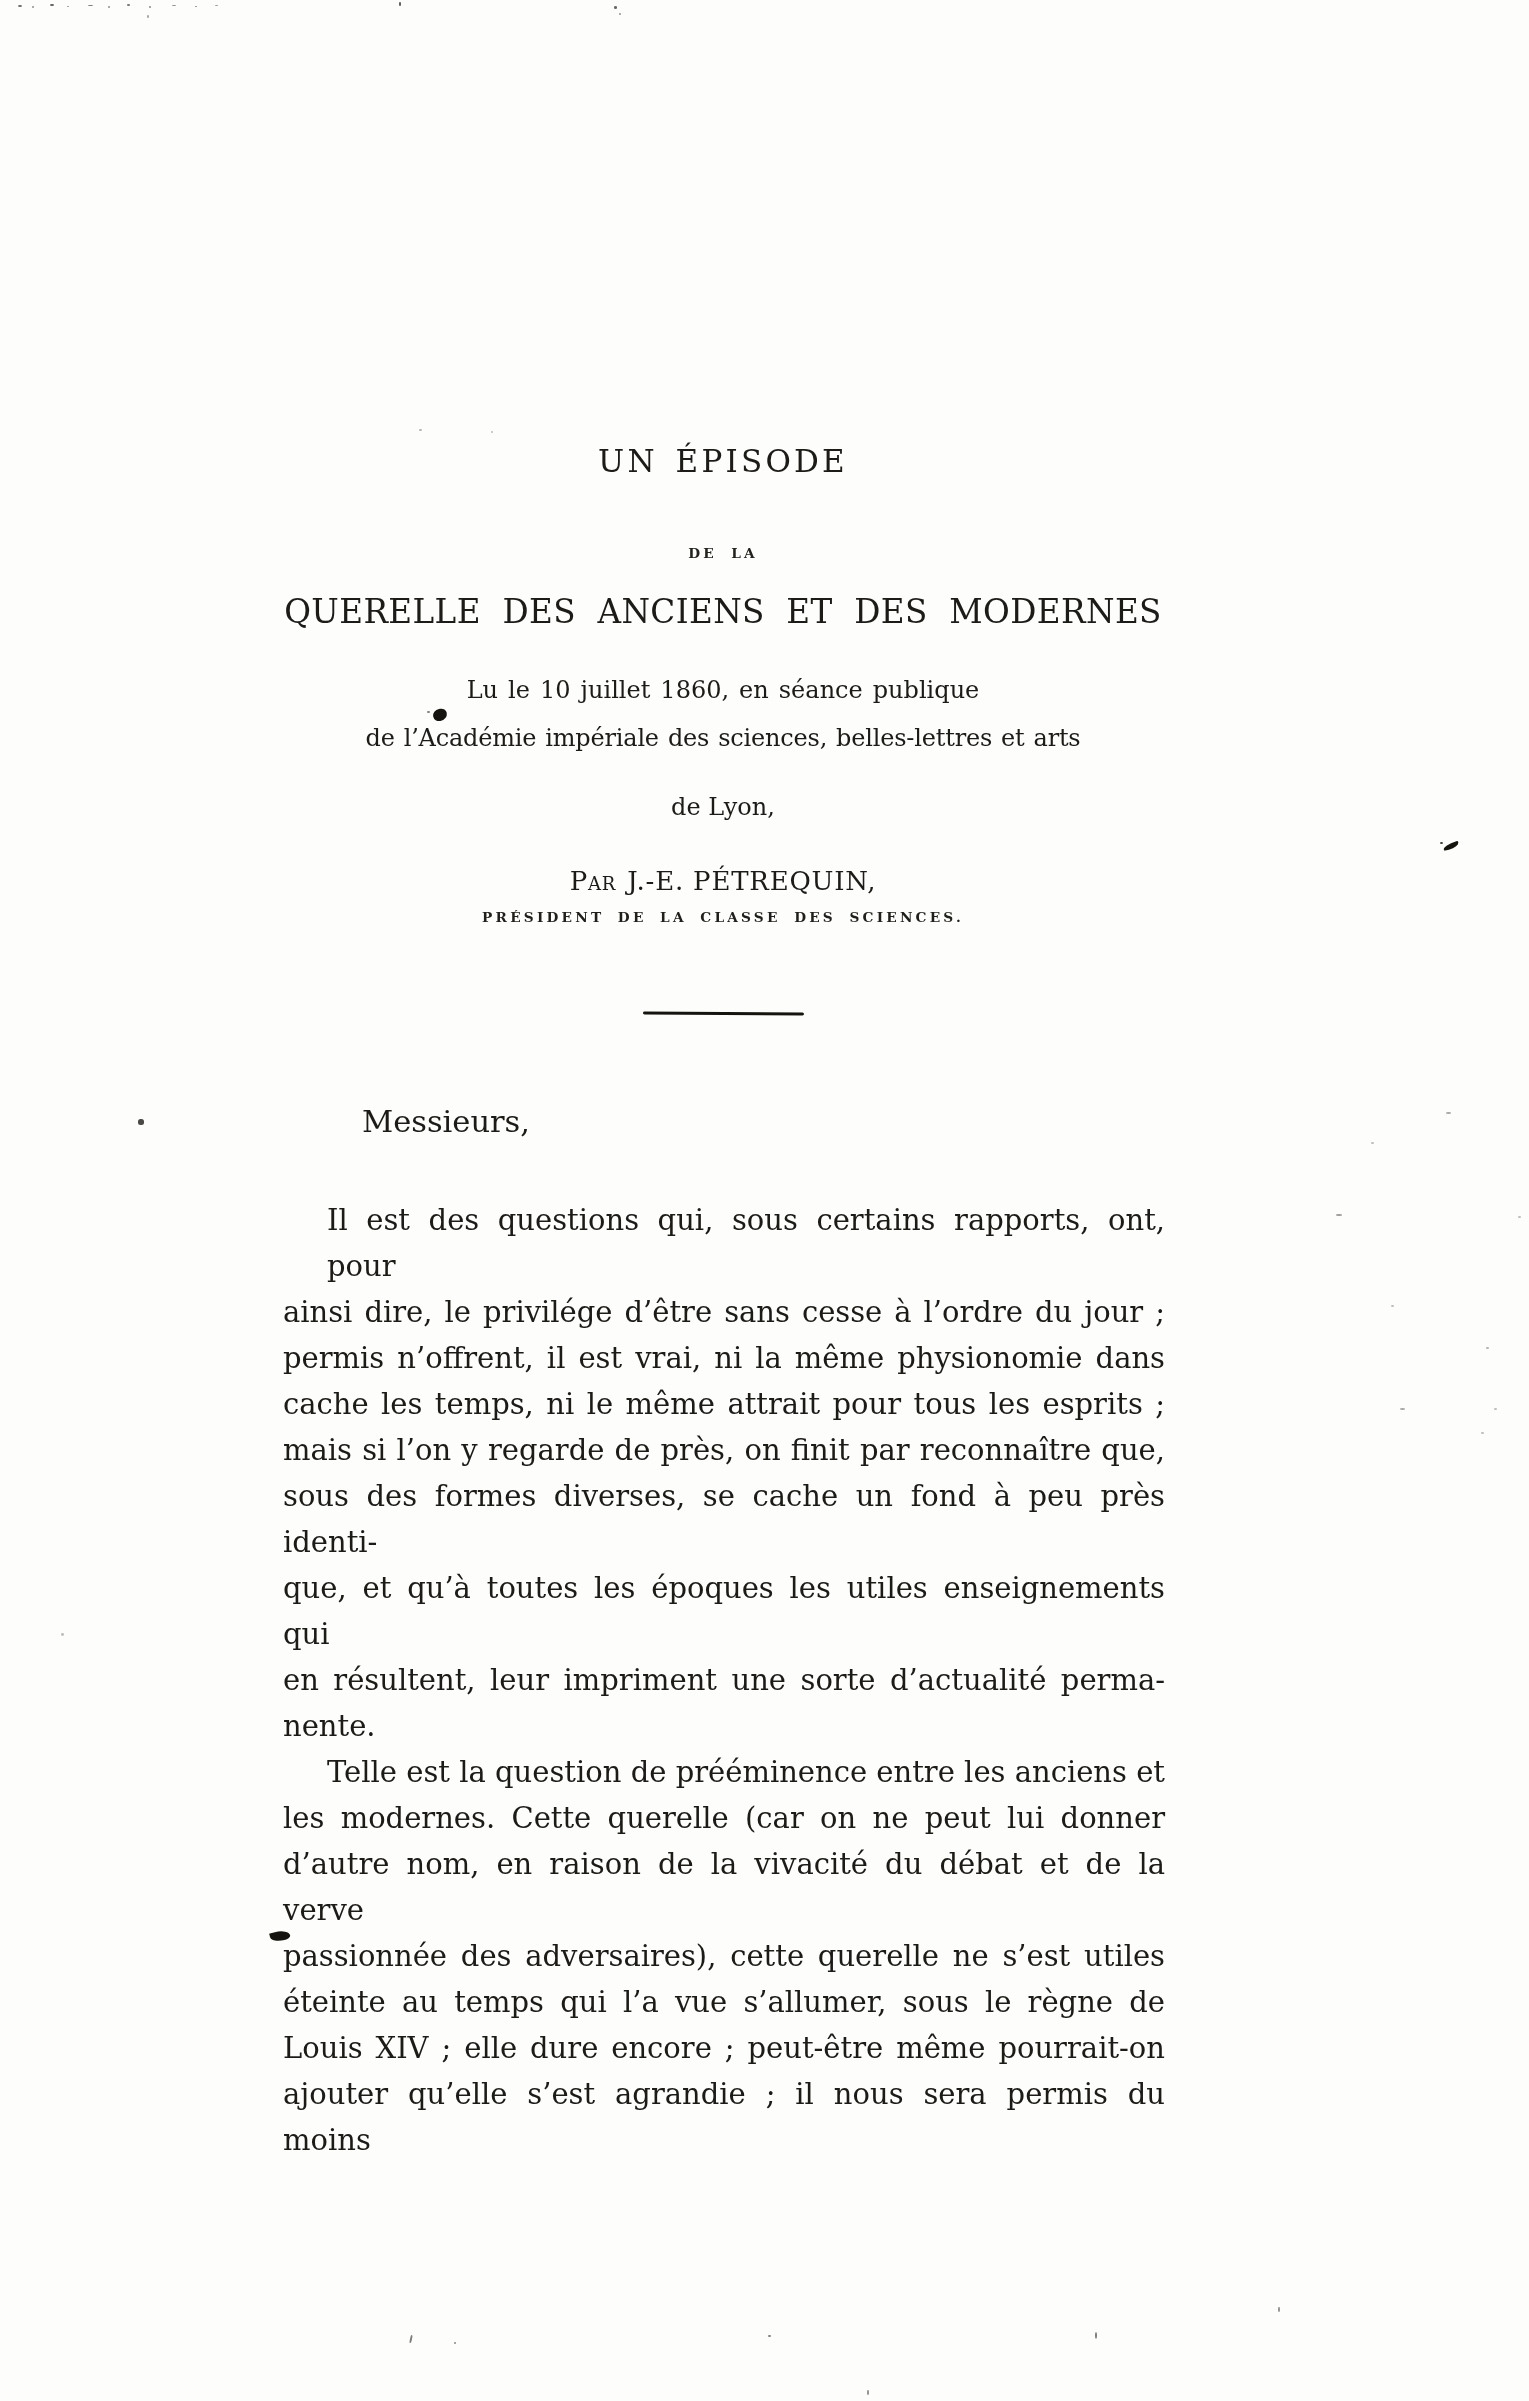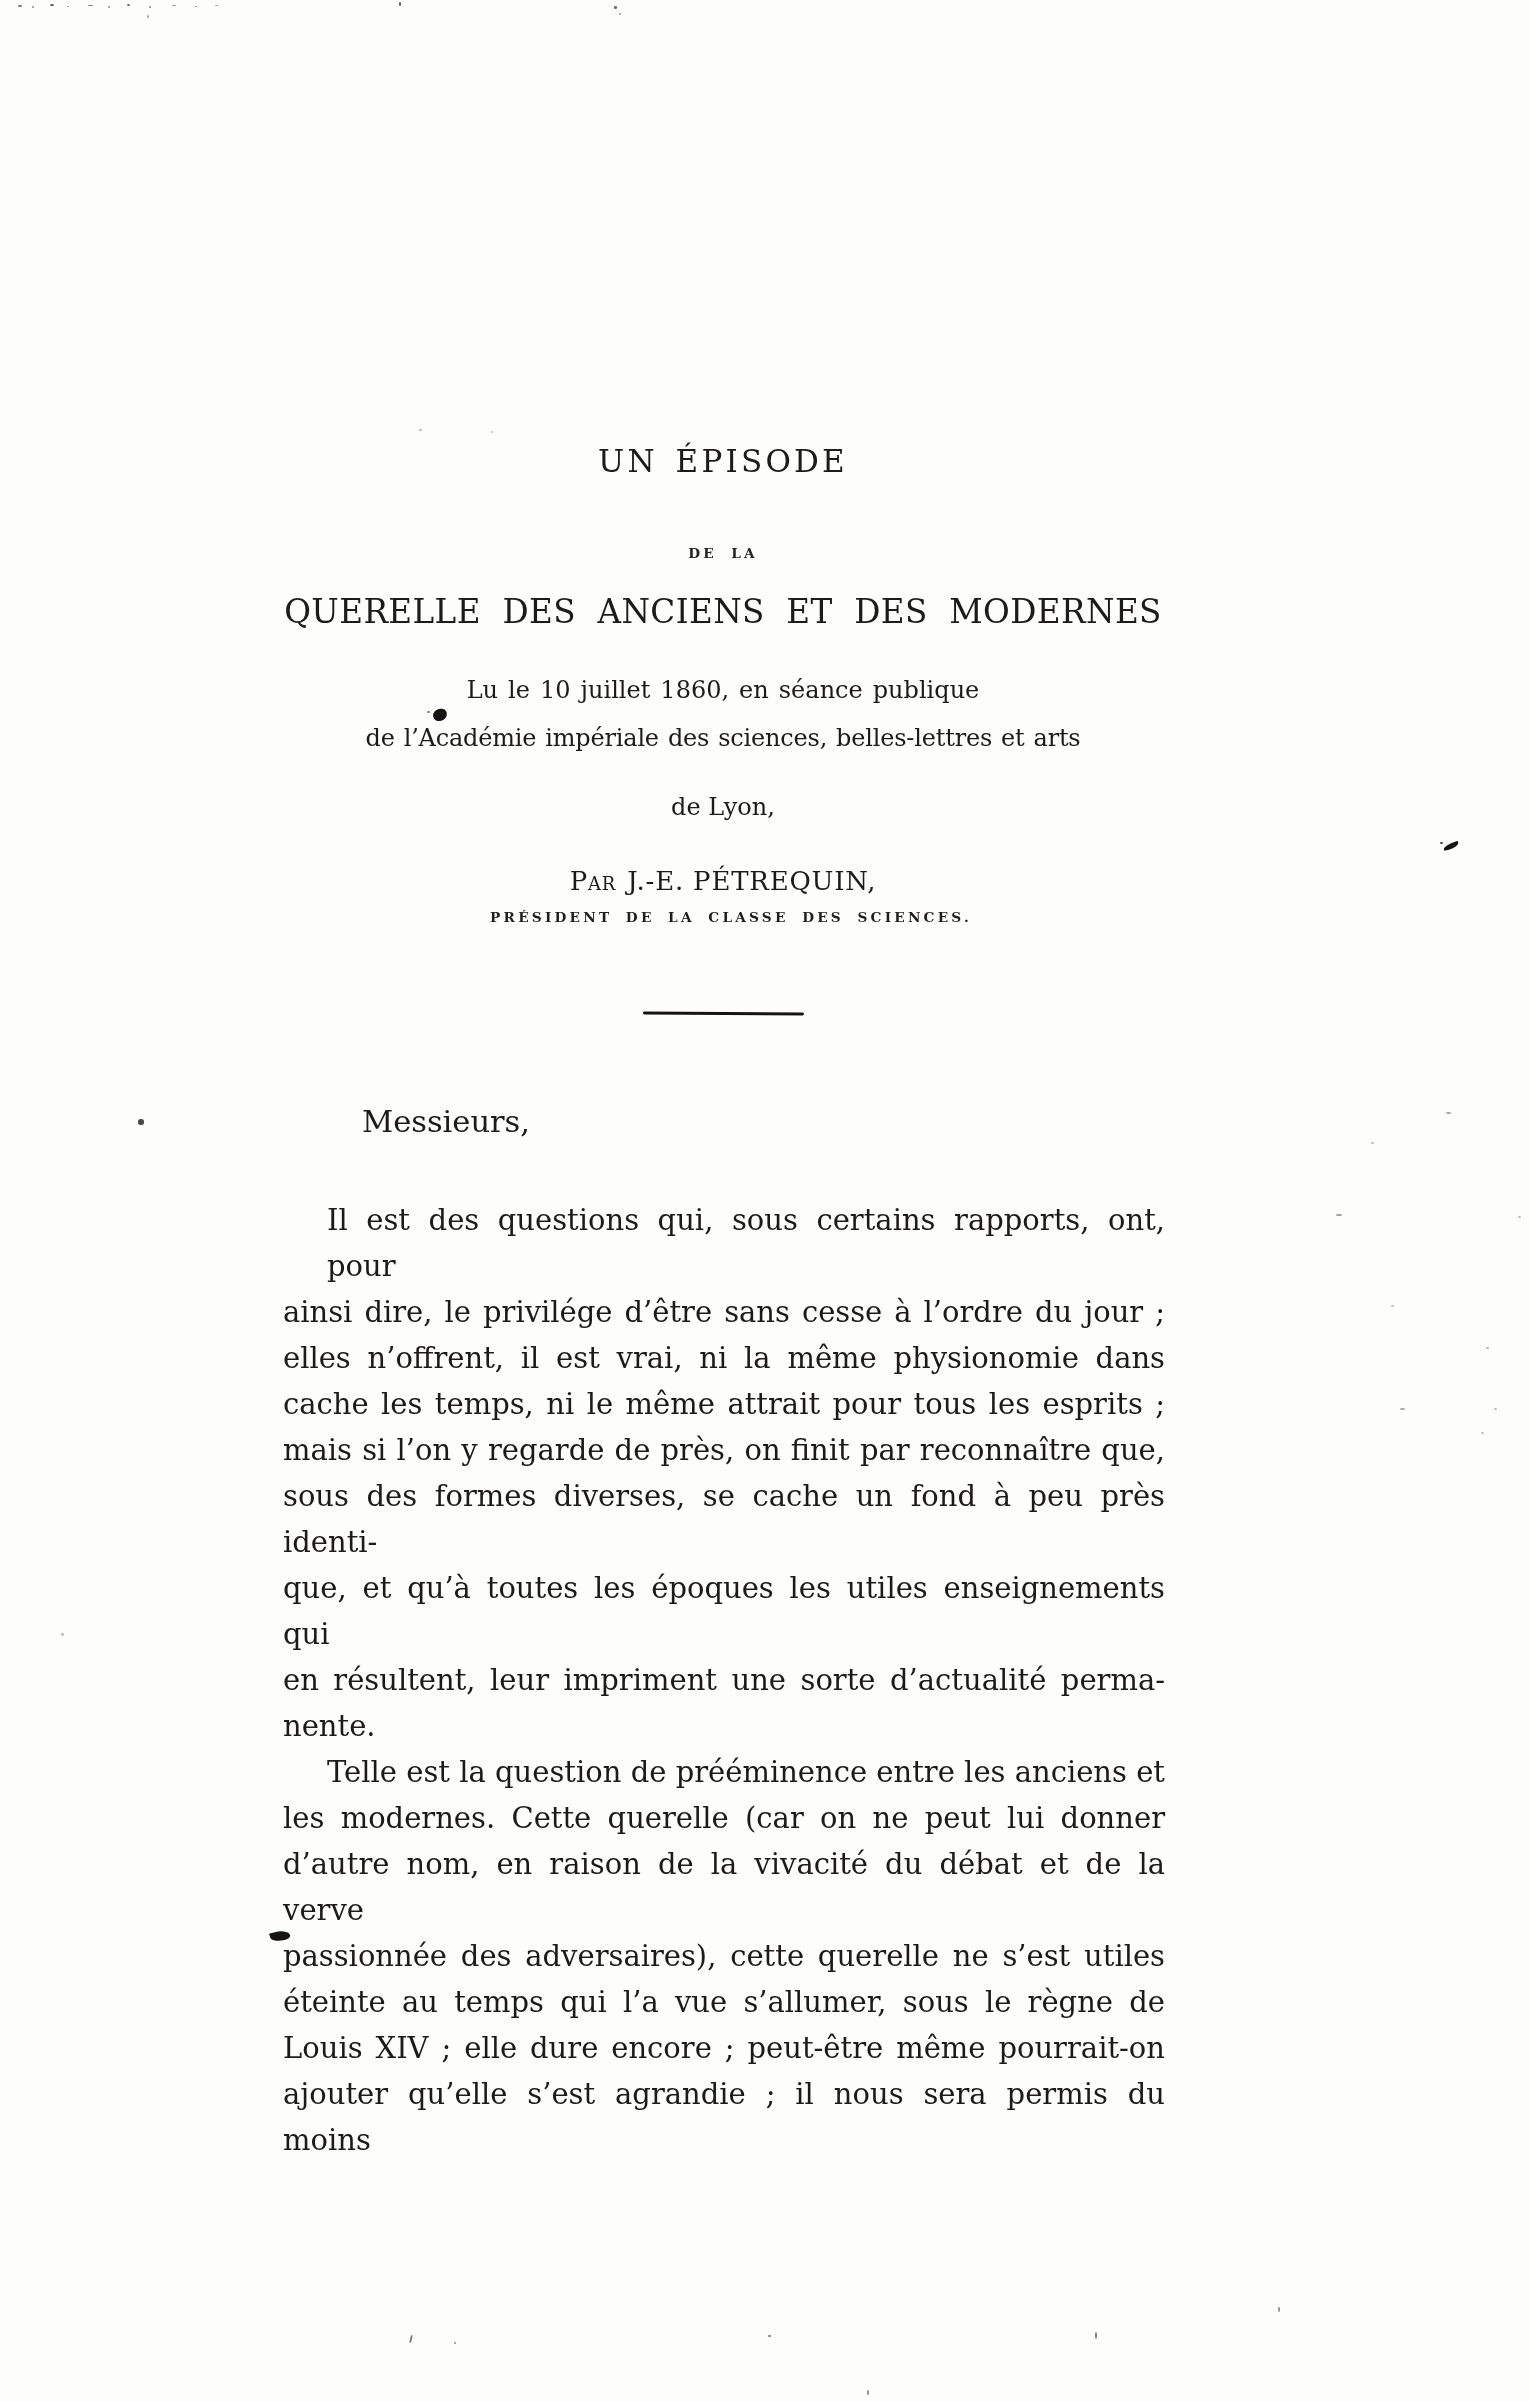--- a/index.html
+++ b/index.html
@@ -13,21 +13,21 @@
   
   .hdr{left:0;width:1446px;text-align:center;}
   .series-title{top:443px;font-size:31px;letter-spacing:3.2px;word-spacing:4.8px;}
   .series-connector{top:545px;font-size:13.7px;letter-spacing:3.2px;word-spacing:6.4px;font-weight:700;color:#23221e;}
   .main-title{top:591px;font-size:34px;letter-spacing:0.4px;word-spacing:11.2px;transform:scaleX(.96);transform-origin:50% 50%;}
   .occ1{top:676px;font-size:24px;word-spacing:2.4px;}
   .occ2{top:724px;font-size:24px;word-spacing:1.6px;letter-spacing:-0.2px;}
   .occ3{top:773px;font-size:24px;margin-top:20px;}
   .byline{top:866px;font-size:26px;letter-spacing:0.8px;}
   .byline .par{font-variant:small-caps;margin-right:11.2px;}
-  .author-title{top:909px;font-size:13.7px;font-weight:700;letter-spacing:3.2px;word-spacing:5.6px;color:#201f1b;padding-left:8px;}
+  .author-title{top:909px;font-size:13.7px;font-weight:700;letter-spacing:3.2px;word-spacing:5.6px;color:#201f1b;}
   .rule{left:643px;top:1012px;width:161px;height:3.2px;background:#14130f;transform:rotate(.4deg);border-radius:1.6px;}
   
   .salutation{left:362px;top:1104px;font-size:30.5px;}
   .bodyblock{left:283px;top:1197px;width:882px;font-size:29px;line-height:46px;}
   .bline{text-align:justify;text-align-last:justify;white-space:normal;}
   .bline.indent{padding-left:44px;}
   .bline.endpara{text-align-last:left;}
   
   .mark{position:absolute;background:#15140f;}
   .blot{left:433px;top:709px;width:13.7px;height:12px;border-radius:55% 45% 60% 50%;transform:rotate(-10deg);}
@@ -50,21 +50,21 @@
   <span class="par">Par</span><span>J.-E. PÉTREQUIN,</span>
 </div>
 <div class="abs hdr author-title">PRÉSIDENT DE LA CLASSE DES SCIENCES.</div>
 <div class="abs rule mark"></div>
 
 <div class="abs salutation">Messieurs,</div>
 
 <div class="abs bodyblock">
   <div class="bline indent">Il est des questions qui, sous certains rapports, ont, pour</div>
   <div class="bline">ainsi dire, le privilége d’être sans cesse à l’ordre du jour ;</div>
-  <div class="bline">elles n’offrent, il est vrai, ni la même physionomie dans</div>
+  <div class="bline">permis n’offrent, il est vrai, ni la même physionomie dans</div>
   <div class="bline">cache les temps, ni le même attrait pour tous les esprits ;</div>
   <div class="bline">mais si l’on y regarde de près, on finit par reconnaître que,</div>
   <div class="bline">sous des formes diverses, se cache un fond à peu près identi-</div>
   <div class="bline">que, et qu’à toutes les époques les utiles enseignements qui</div>
   <div class="bline">en résultent, leur impriment une sorte d’actualité perma-</div>
   <div class="bline endpara">nente.</div>
   <div class="bline indent">Telle est la question de prééminence entre les anciens et</div>
   <div class="bline">les modernes. Cette querelle (car on ne peut lui donner</div>
   <div class="bline">d’autre nom, en raison de la vivacité du débat et de la verve</div>
   <div class="bline">passionnée des adversaires), cette querelle ne s’est utiles</div>

